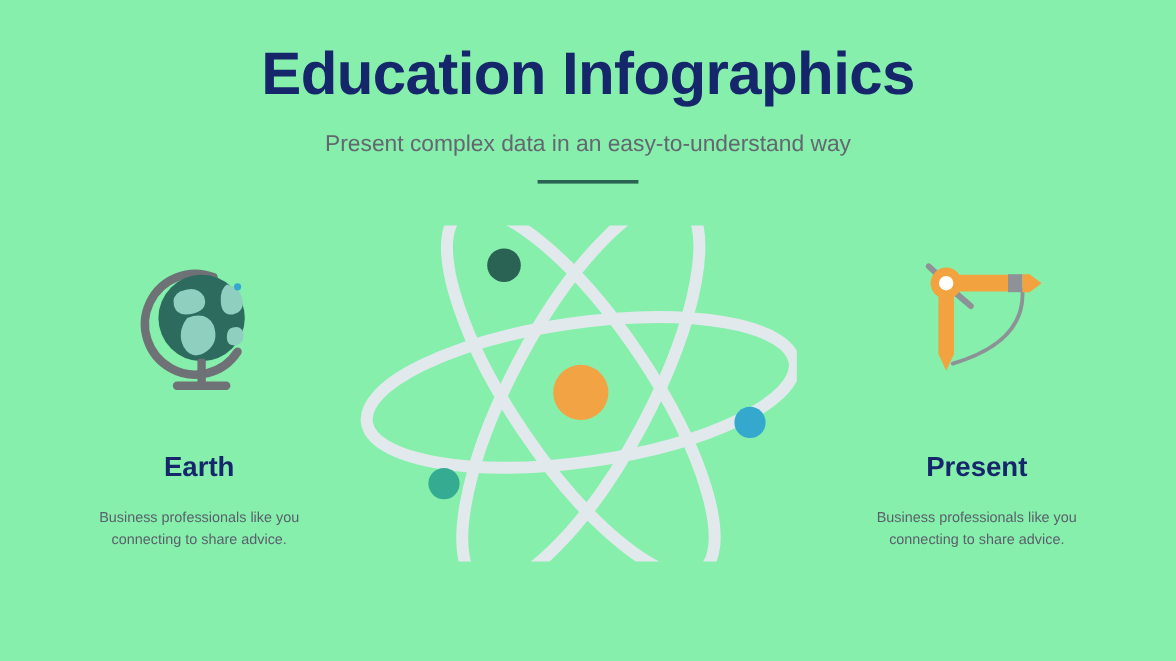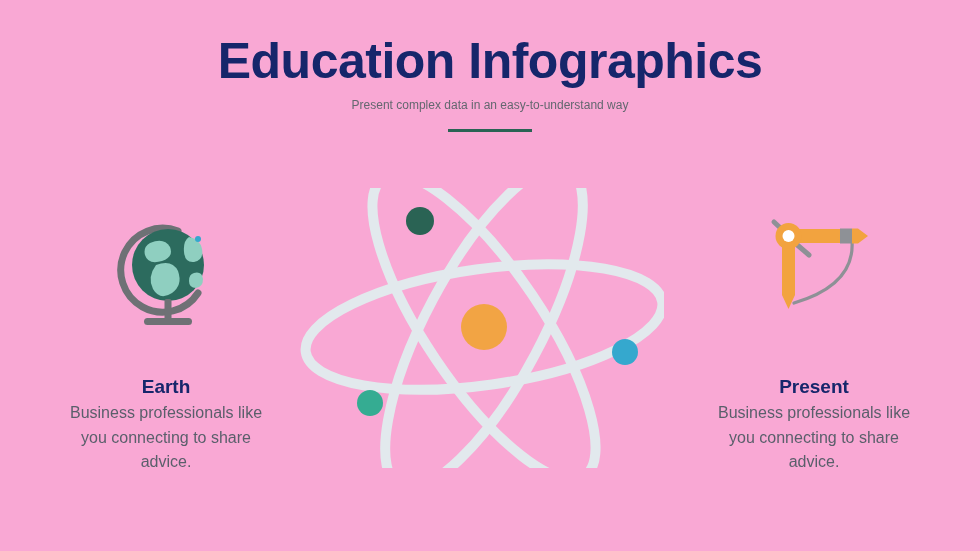--- a/index.html
+++ b/index.html
@@ -12,44 +12,44 @@
     background: #ffffff;
     font-family: "Liberation Sans", sans-serif;
     overflow: hidden;
     position: relative;
   }
   .slide {
     position: absolute;
     left: 0; top: 0;
     width: 980px;
     height: 551px;
-    background: #f9a8d4;
+    background: #86efac;
   }
 
   
   .header {
     position: absolute;
     left: 0;
     top: 34px;
     width: 980px;
     text-align: center;
   }
   .page-title {
     font-size: 50px;
     font-weight: bold;
     color: #16266b;
     letter-spacing: -0.5px;
     line-height: 1.08;
     margin: 0;
     white-space: nowrap;
   }
   .page-subtitle {
-    font-size: 12px;
+    font-size: 19px;
     color: #63676f;
-    margin: 10px 0 0 0;
+    margin: 22px 0 0 0;
     line-height: 1.2;
   }
   .title-divider {
     width: 84px;
     height: 3px;
     background: #2a6354;
     margin: 17px auto 0 auto;
   }
 
   
@@ -62,31 +62,31 @@
   .col-left  { left: 36px; }
   .col-right { left: 684px; }
 
   .icon-wrap {
     height: 130px;
     display: flex;
     align-items: center;
     justify-content: center;
   }
   .item-title {
-    font-size: 19px;
+    font-size: 23px;
     font-weight: bold;
     color: #16266b;
     margin: 36px 0 0 0;
     line-height: 1.2;
   }
   .item-desc {
-    font-size: 16px;
+    font-size: 12px;
     color: #5a5f6b;
     line-height: 1.55;
-    margin: 2px auto 0 auto;
+    margin: 18px auto 0 auto;
     width: 215px;
   }
 
   
   .atom {
     position: absolute;
     left: 296px;
     top: 188px;
     width: 368px;
     height: 280px;

